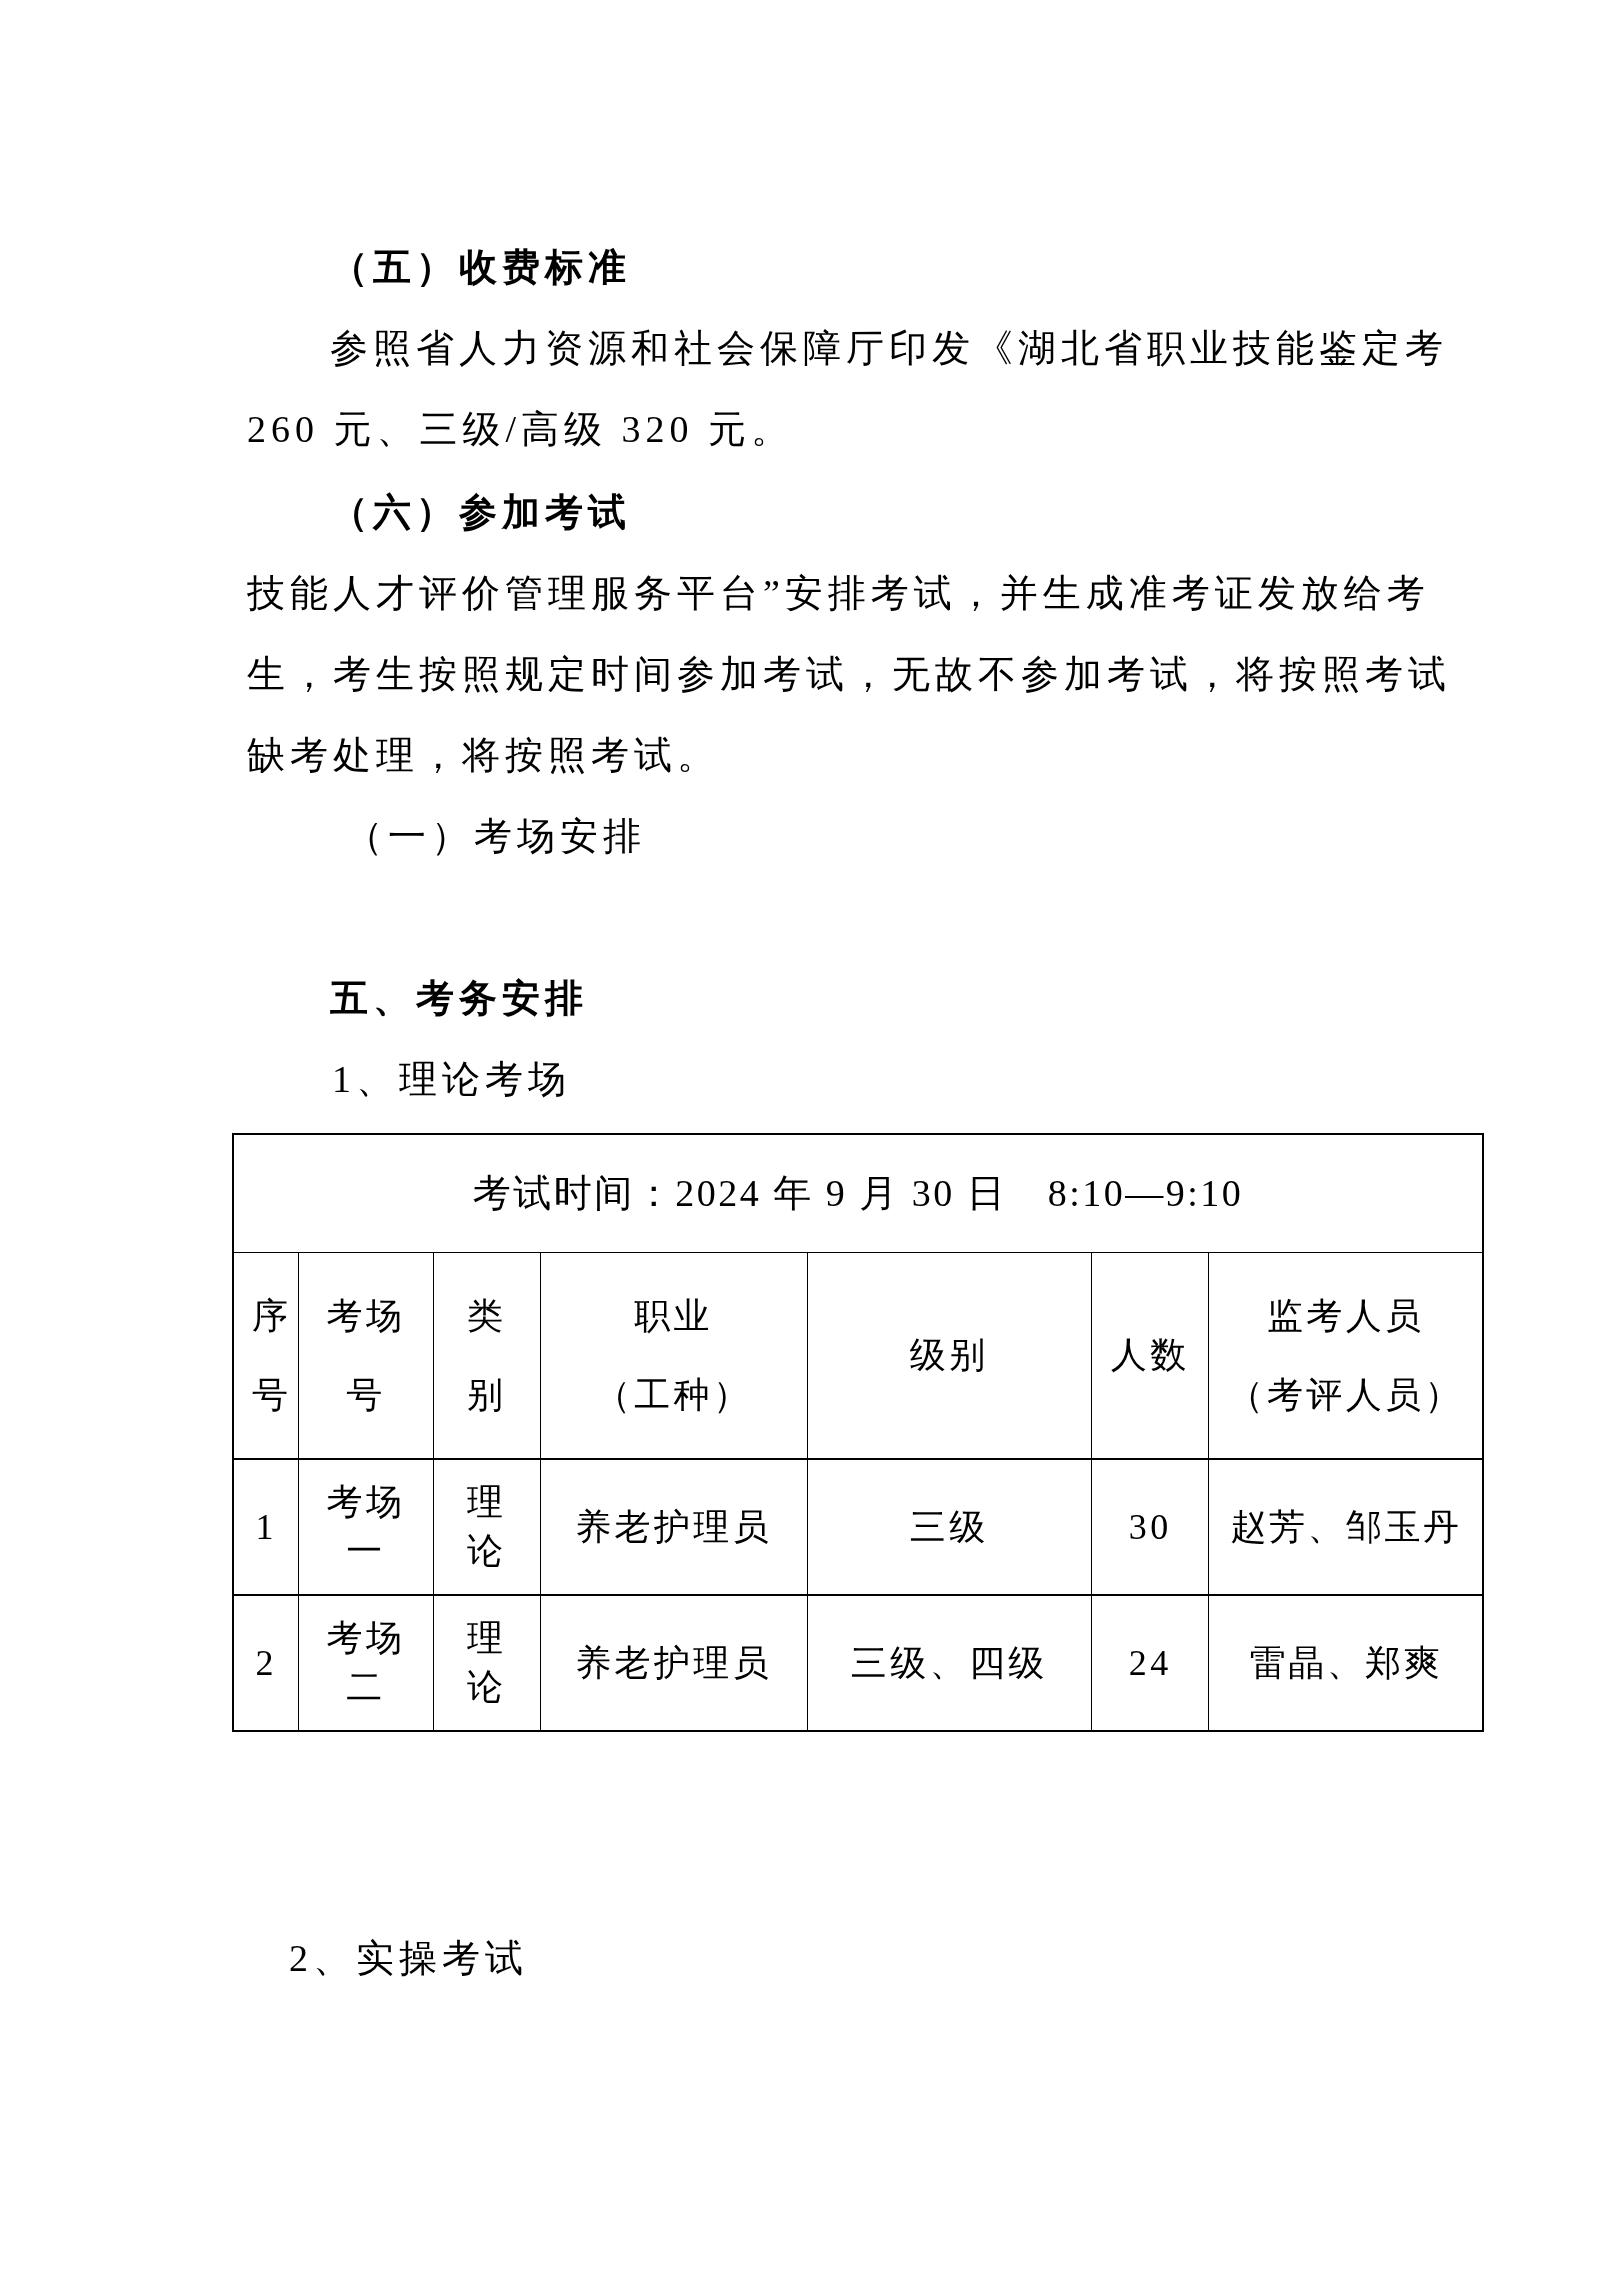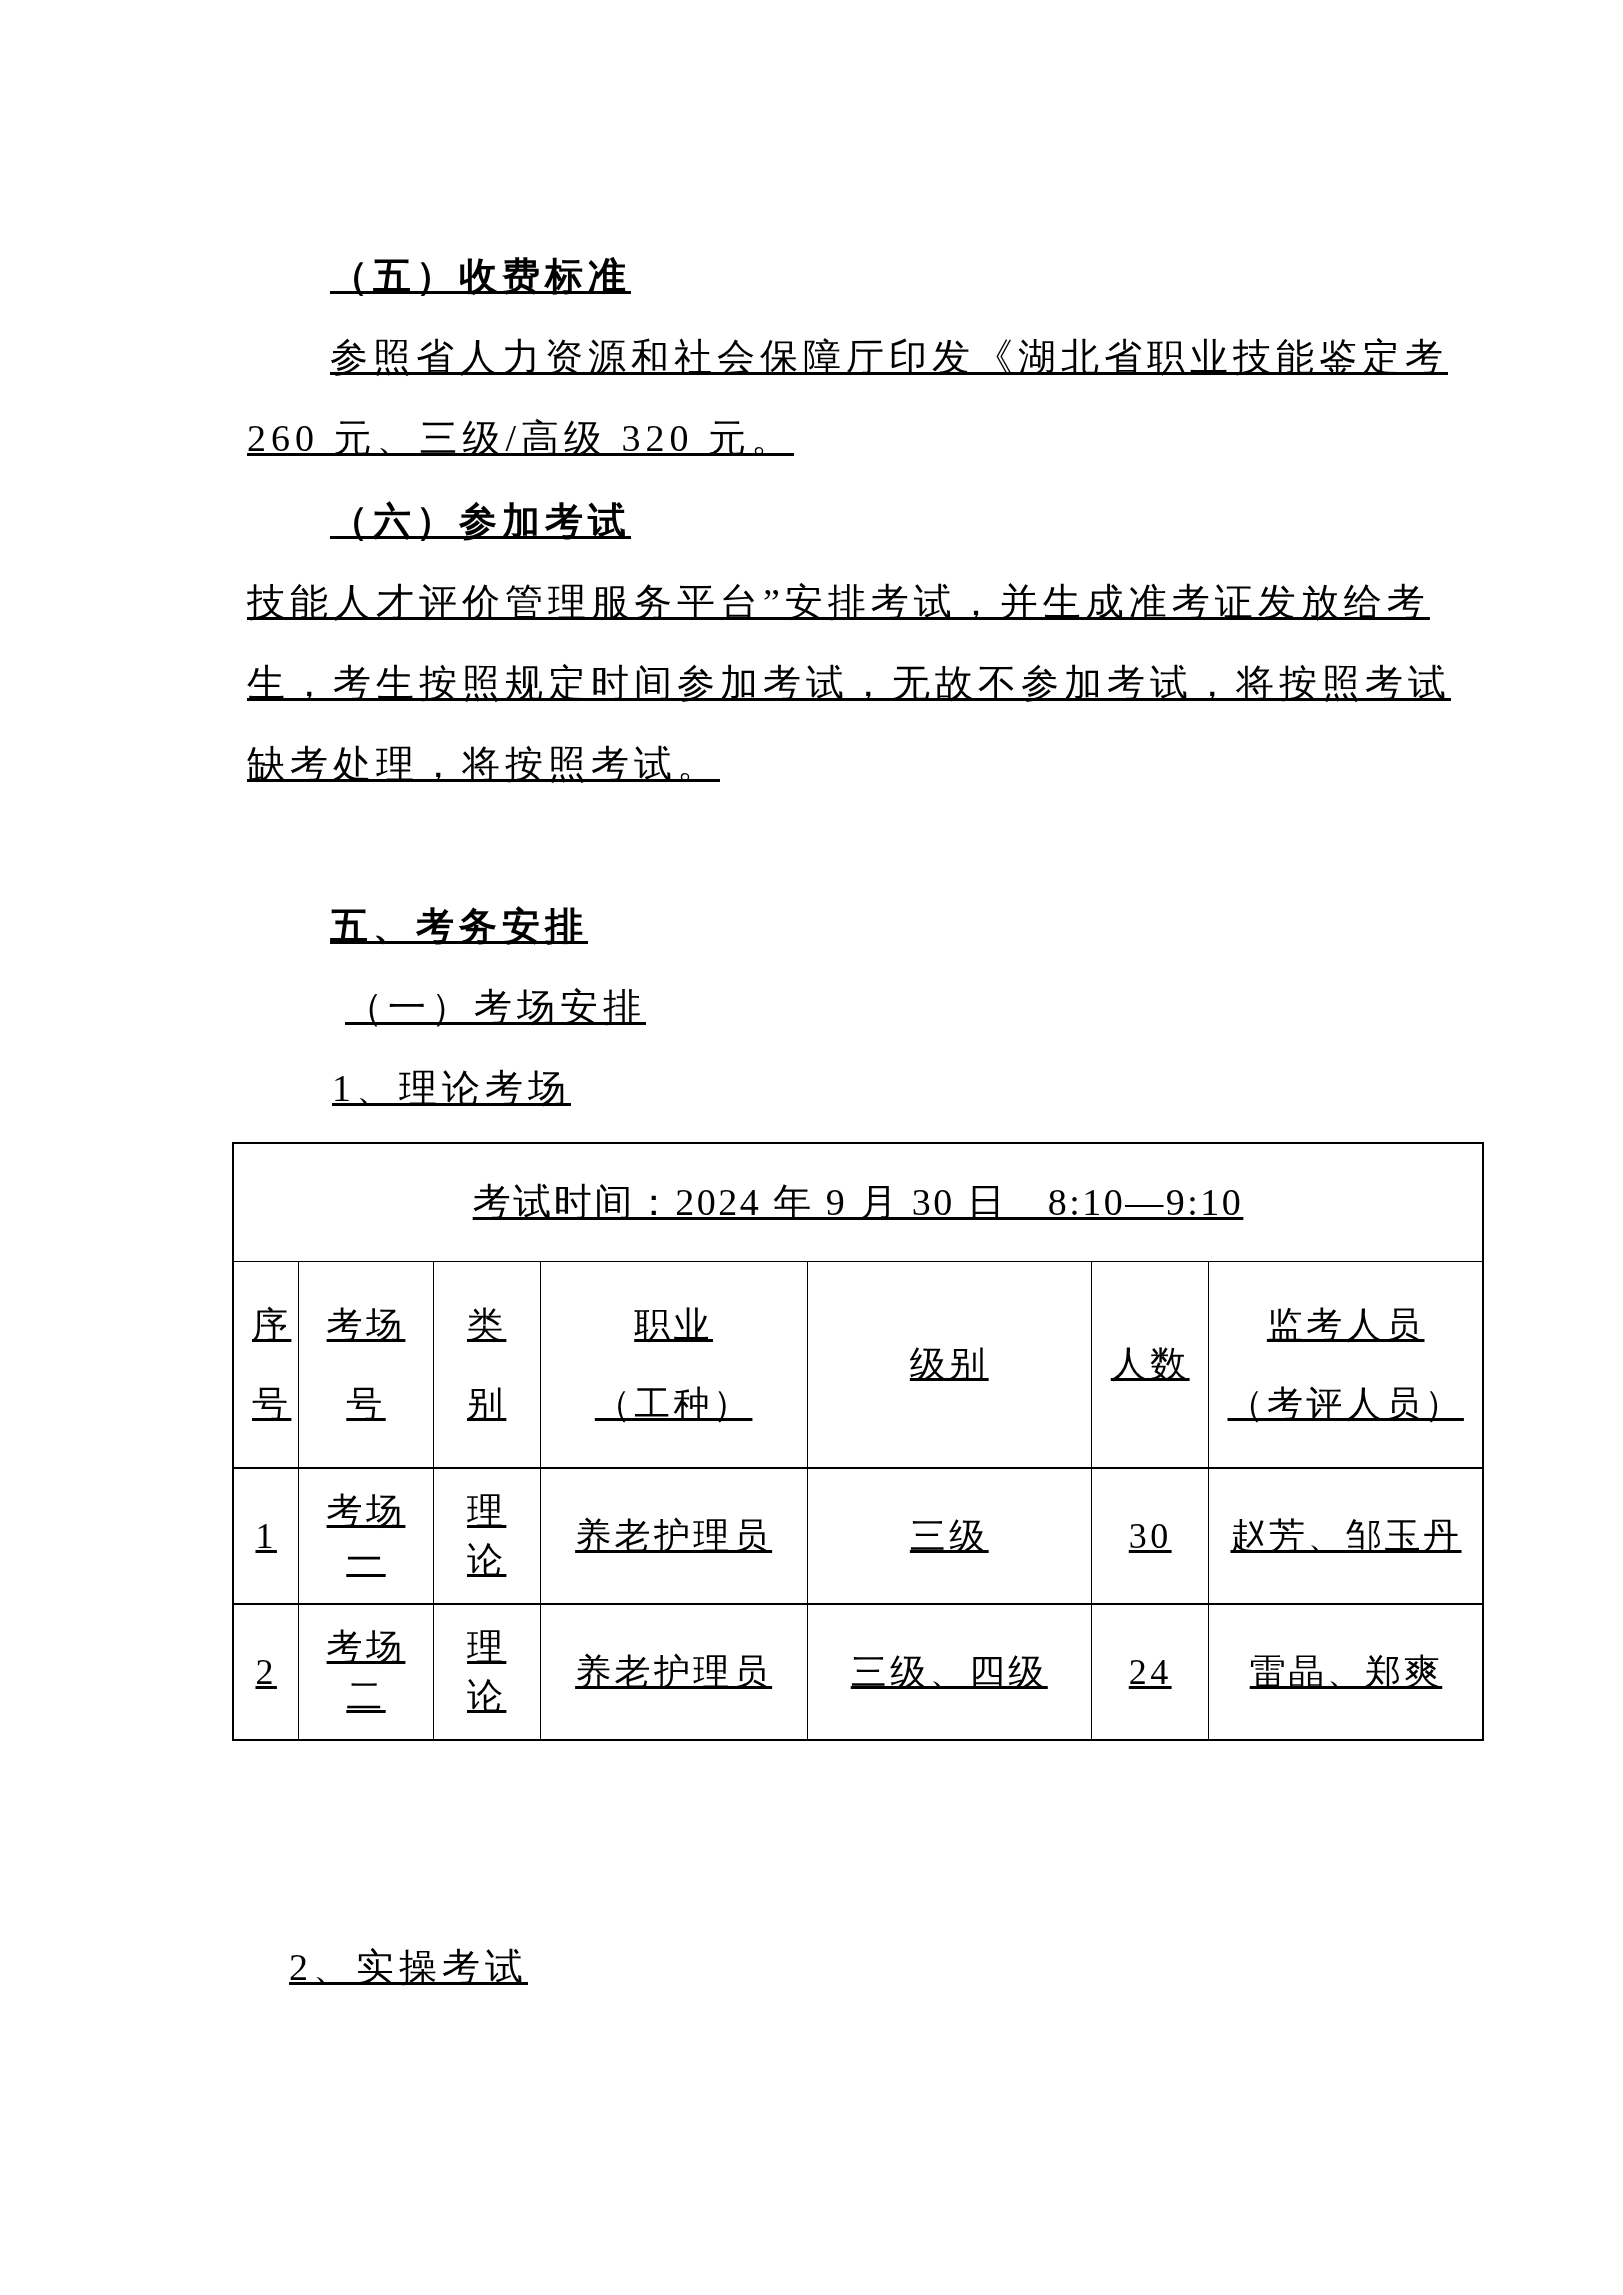--- a/index.html
+++ b/index.html
@@ -13,23 +13,22 @@
     height: 2295px;
     margin: 0 auto;
     background: #ffffff;
     color: #000000;
     font-family: "Liberation Serif", "DejaVu Serif", serif;
     overflow: hidden;
   }
   .flow {
     position: absolute;
     left: 247px;
-    top: 9px;
+    top: 0;
     width: 1231px;
-    text-decoration: underline;
   }
   .line {
     font-size: 38px;
     line-height: 81px;
     letter-spacing: 5px;
     white-space: pre;
   }
   .bold { font-weight: bold; }
   .indent-std   { padding-left: 83px; }
   .indent-sub   { padding-left: 98px; }
@@ -95,23 +94,23 @@
     </div>
 
     <div id="heading-attend" class="line bold indent-std">（六）参加考试</div>
 
     <div>
       <div class="line">技能人才评价管理服务平台”安排考试，并生成准考证发放给考</div>
       <div class="line">生，考生按照规定时间参加考试，无故不参加考试，将按照考试</div>
       <div class="line">缺考处理，将按照考试。</div>
     </div>
 
+    <div id="sub-venue" class="line indent-sub">（一）考场安排</div>
+
     <div id="heading-exam" class="line bold indent-std">五、考务安排</div>
-
-    <div id="sub-venue" class="line indent-sub">（一）考场安排</div>
 
     <div id="sub-theory" class="line indent-item">1、理论考场</div>
 
     <table class="exam-table">
       <colgroup>
         <col style="width:5.27%">
         <col style="width:10.74%">
         <col style="width:8.57%">
         <col style="width:21.34%">
         <col style="width:22.76%">

